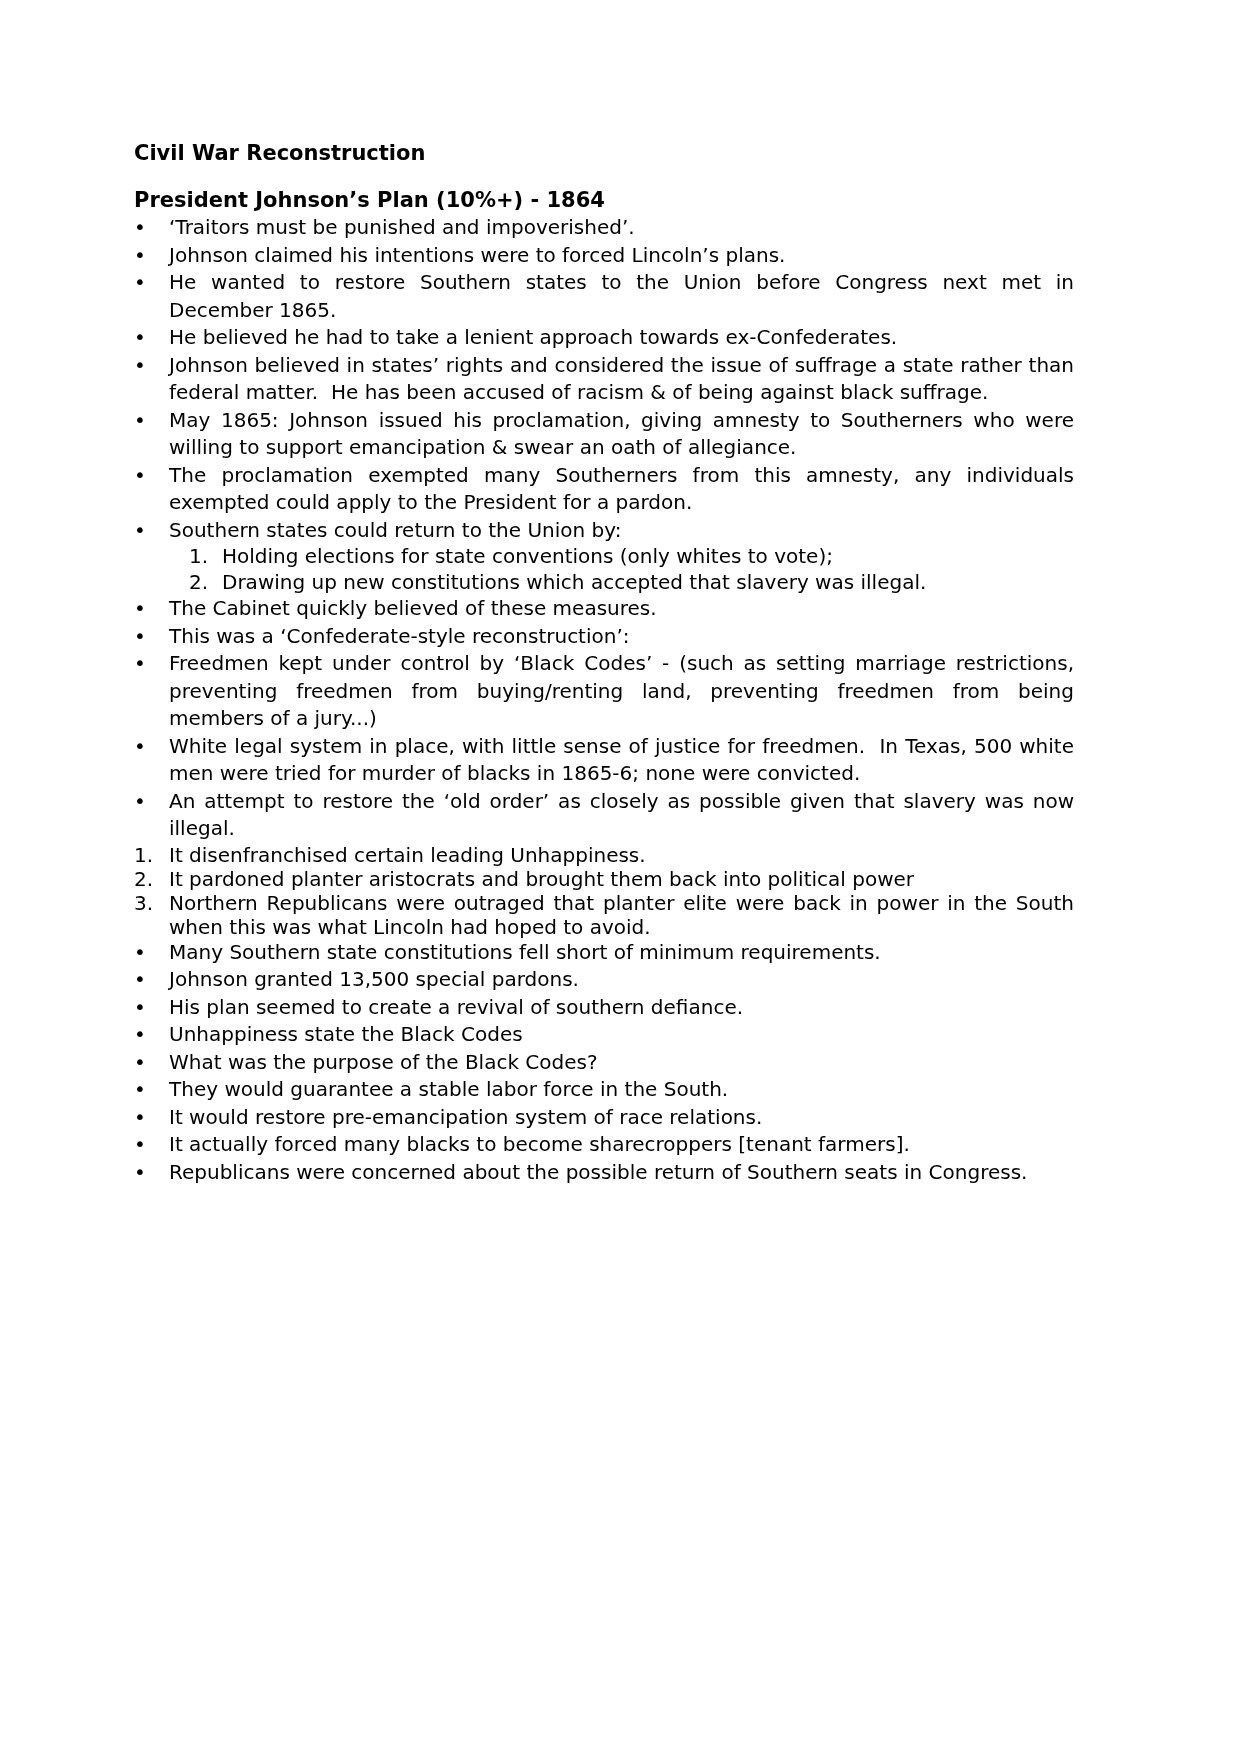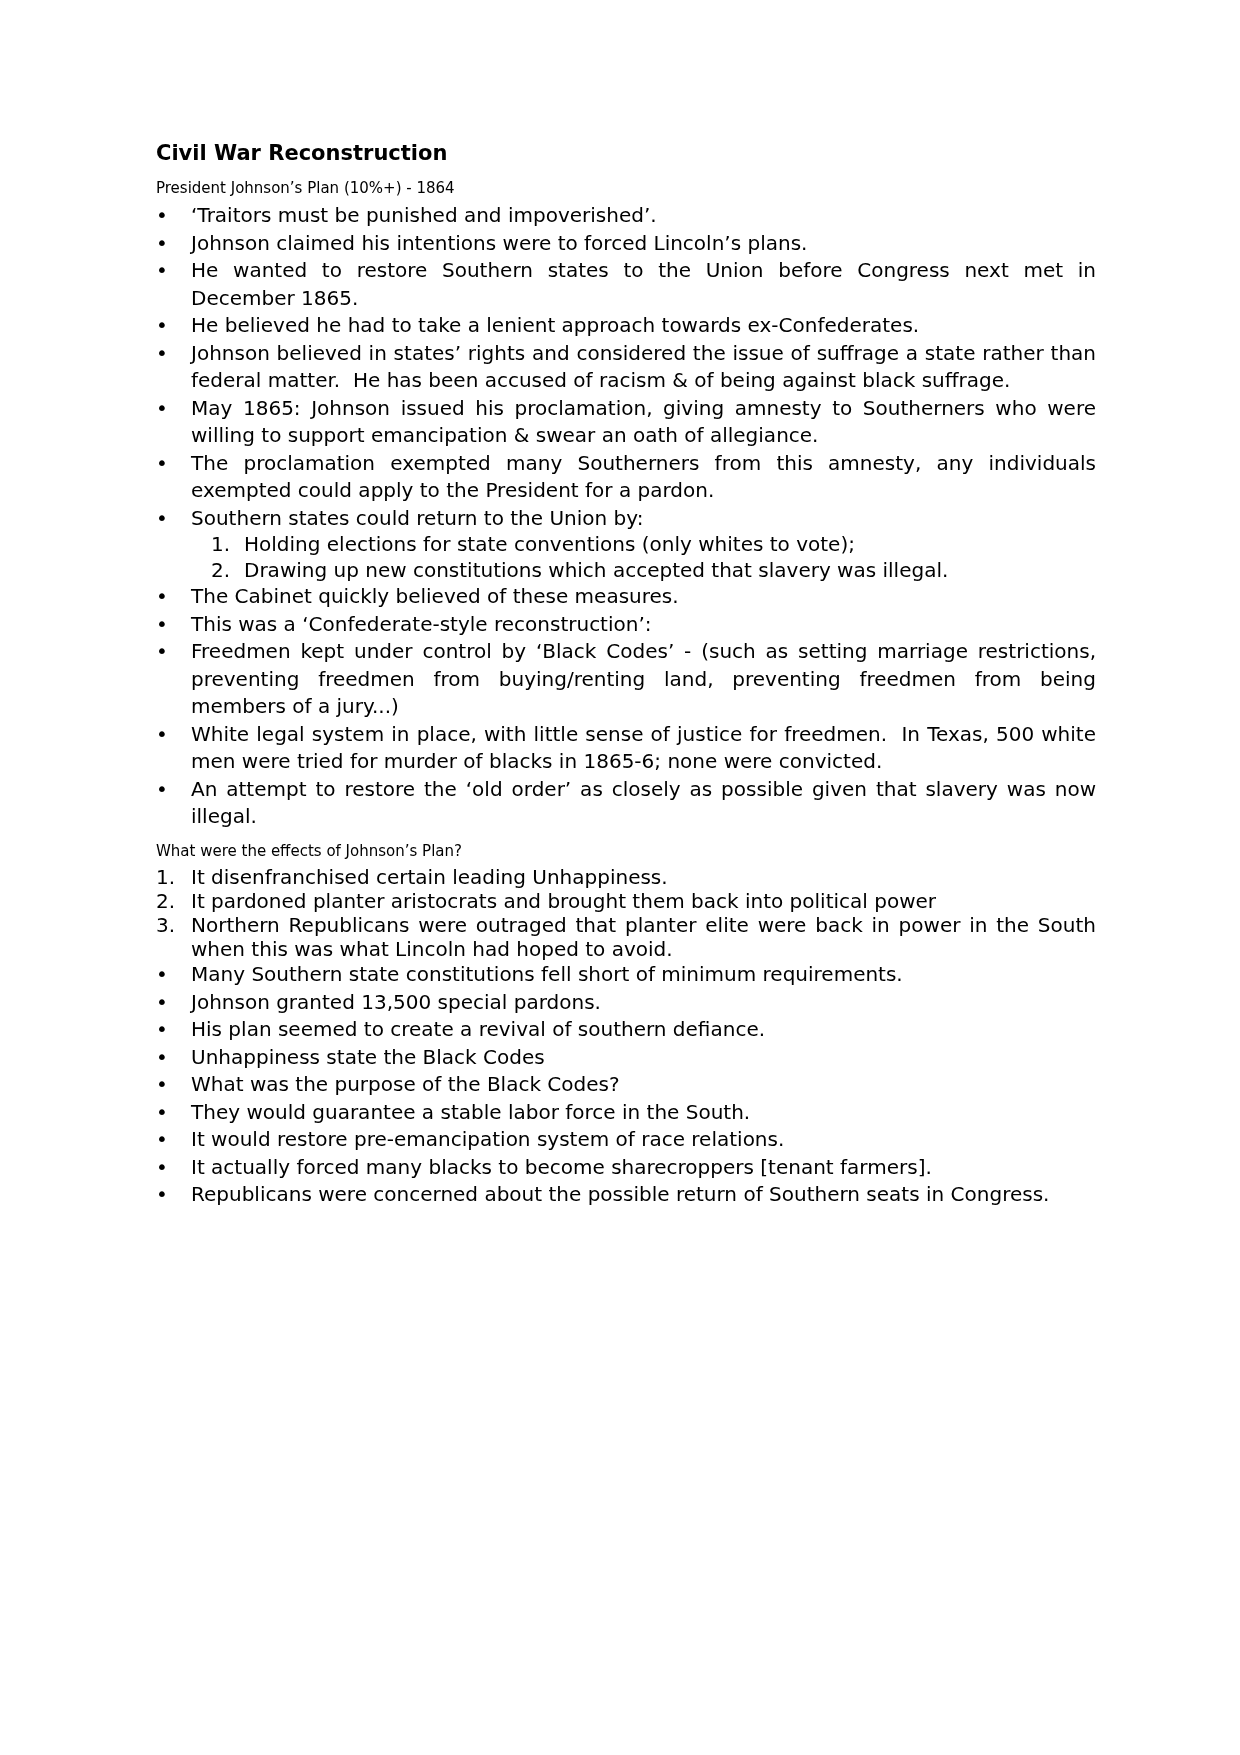--- a/index.html
+++ b/index.html
@@ -10,36 +10,36 @@
   body {
     width: 1240px;
     height: 1755px;
     overflow: hidden;
     position: relative;
     font-family: "DejaVu Sans", "Liberation Sans", sans-serif;
     color: #000000;
   }
   .page {
     position: absolute;
-    left: 156px;
+    left: 134px;
     top: 140px;
     width: 940px;
     font-size: 20px;
     line-height: 27.5px;
   }
   .title {
     font-weight: bold;
     font-size: 21px;
     line-height: 27.5px;
   }
   .heading {
-    font-weight: normal;
-    font-size: 15px;
+    font-weight: bold;
+    font-size: 21px;
     line-height: 27.5px;
-    margin-top: 7px;
+    margin-top: 19px;
   }
   .item {
     display: flex;
     align-items: flex-start;
   }
   .marker {
     flex: 0 0 35px;
     line-height: 27.5px;
   }
   .text {
@@ -122,21 +122,20 @@
         <span class="text">Freedmen kept under control by ‘Black Codes’ - (such as setting marriage restrictions, preventing freedmen from buying/renting land, preventing freedmen from being members of a jury...)</span>
       </div>
       <div class="item">
         <span class="marker">•</span>
         <span class="text">White legal system in place, with little sense of justice for freedmen.&nbsp; In Texas, 500 white men were tried for murder of blacks in 1865-6; none were convicted.</span>
       </div>
       <div class="item">
         <span class="marker">•</span>
         <span class="text">An attempt to restore the ‘old order’ as closely as possible given that slavery was now illegal.</span>
       </div>
-      <div class="heading">What were the effects of Johnson’s Plan?</div>
       <div class="item numtop">
         <span class="marker">1.</span>
         <span class="text">It disenfranchised certain leading Unhappiness.</span>
       </div>
       <div class="item numtop">
         <span class="marker">2.</span>
         <span class="text">It pardoned planter aristocrats and brought them back into political power</span>
       </div>
       <div class="item numtop">
         <span class="marker">3.</span>

